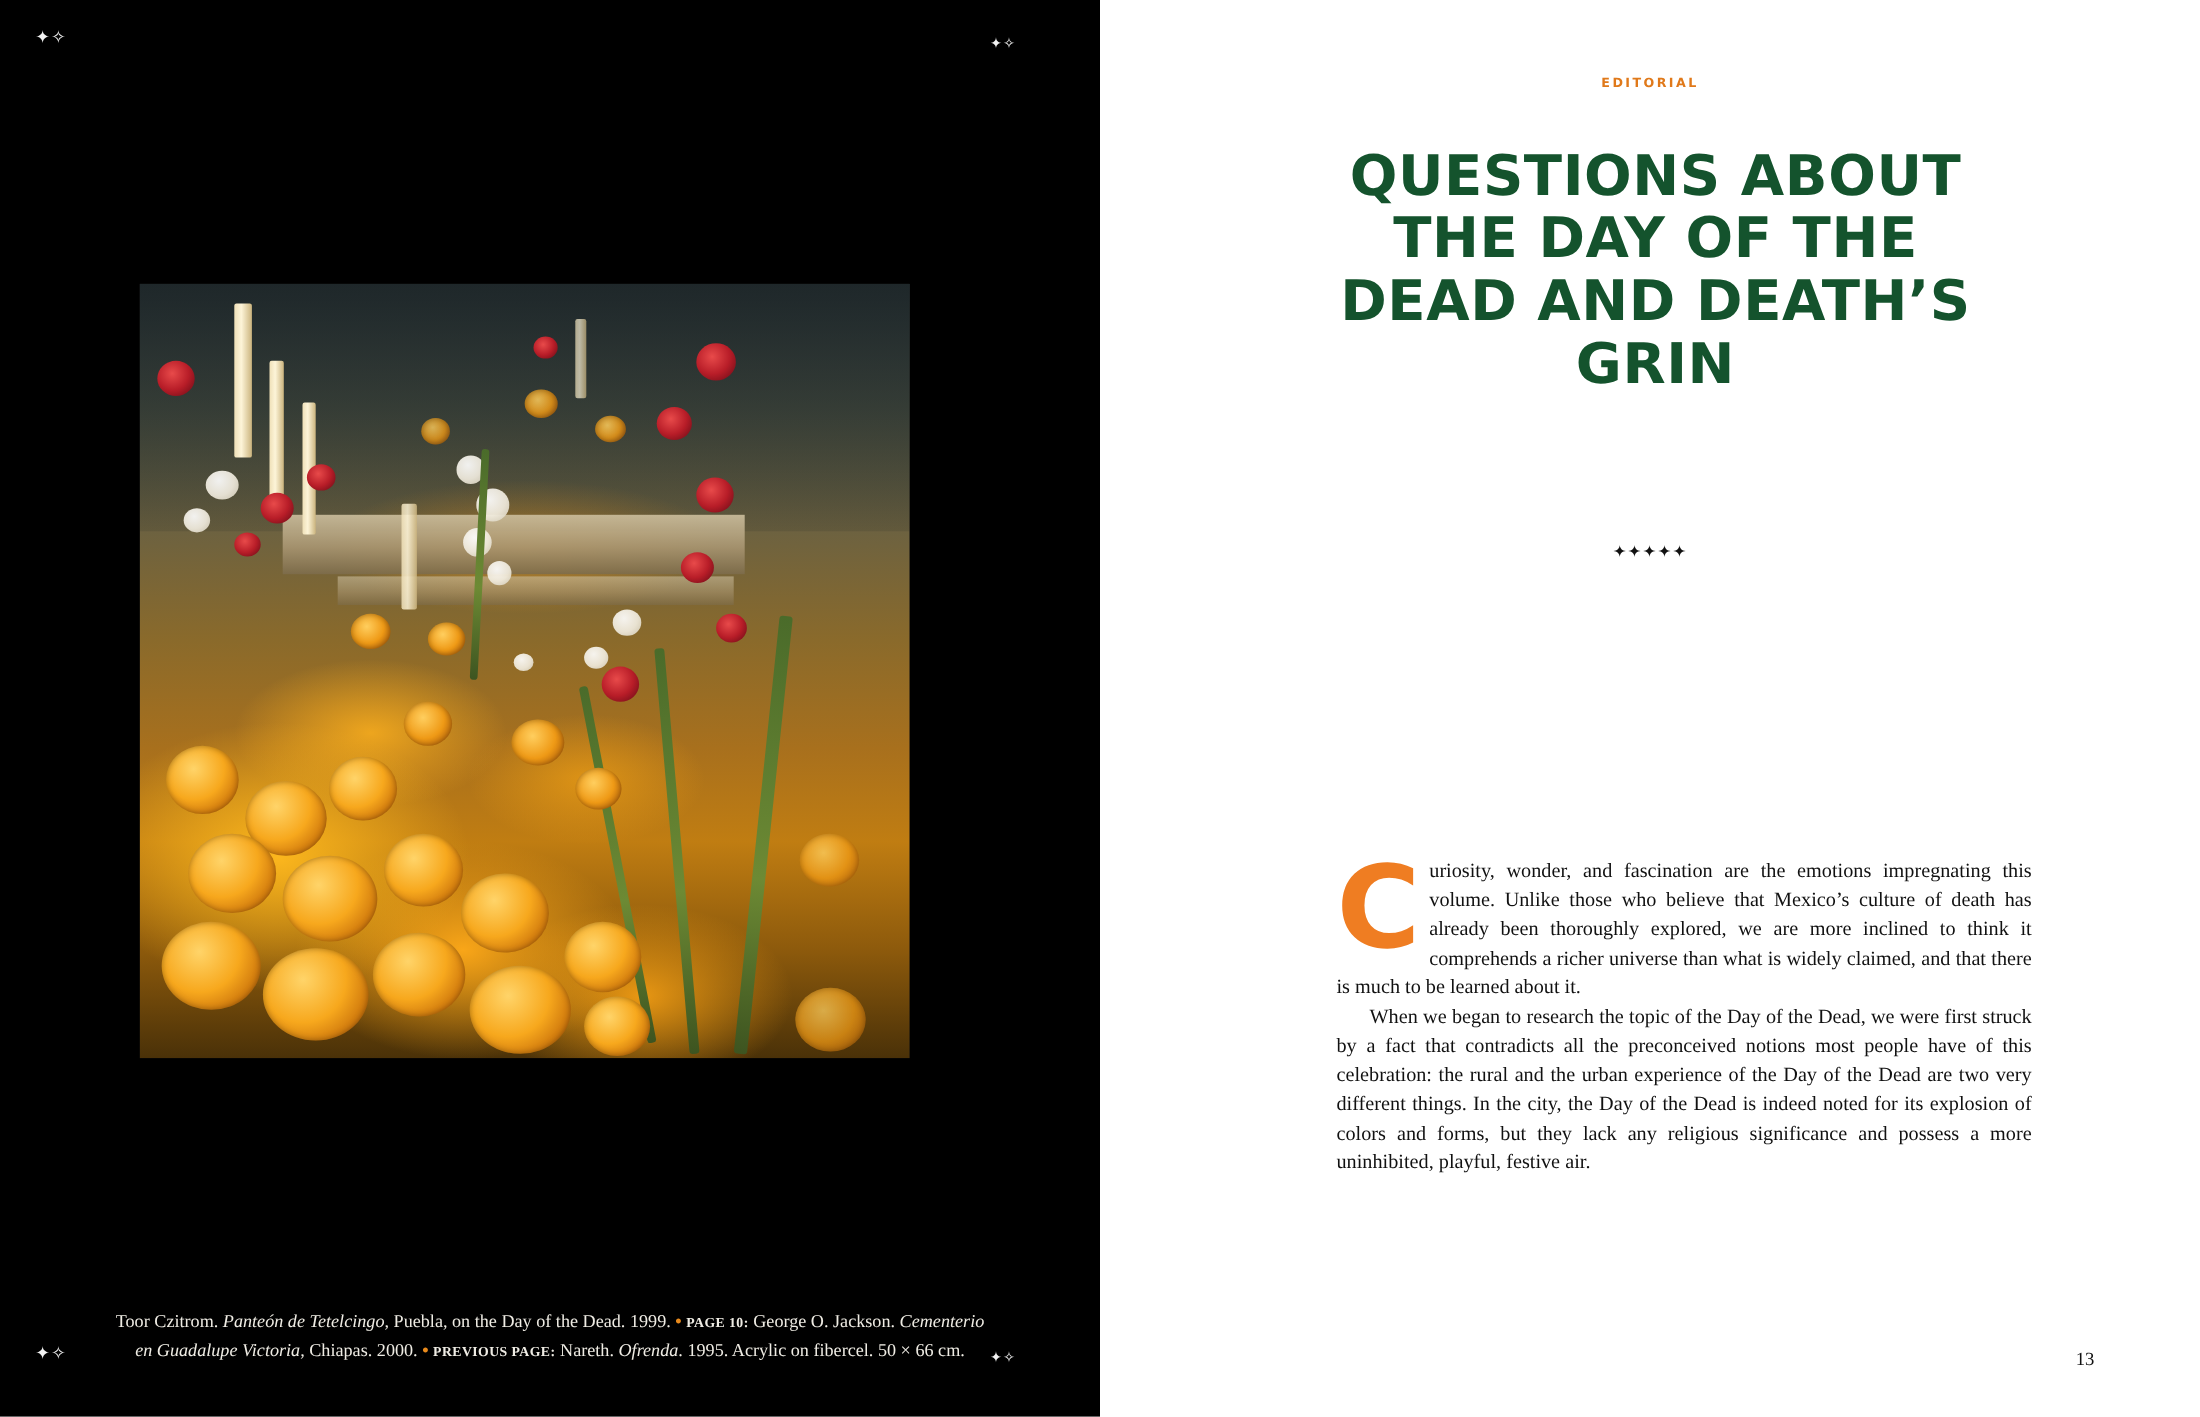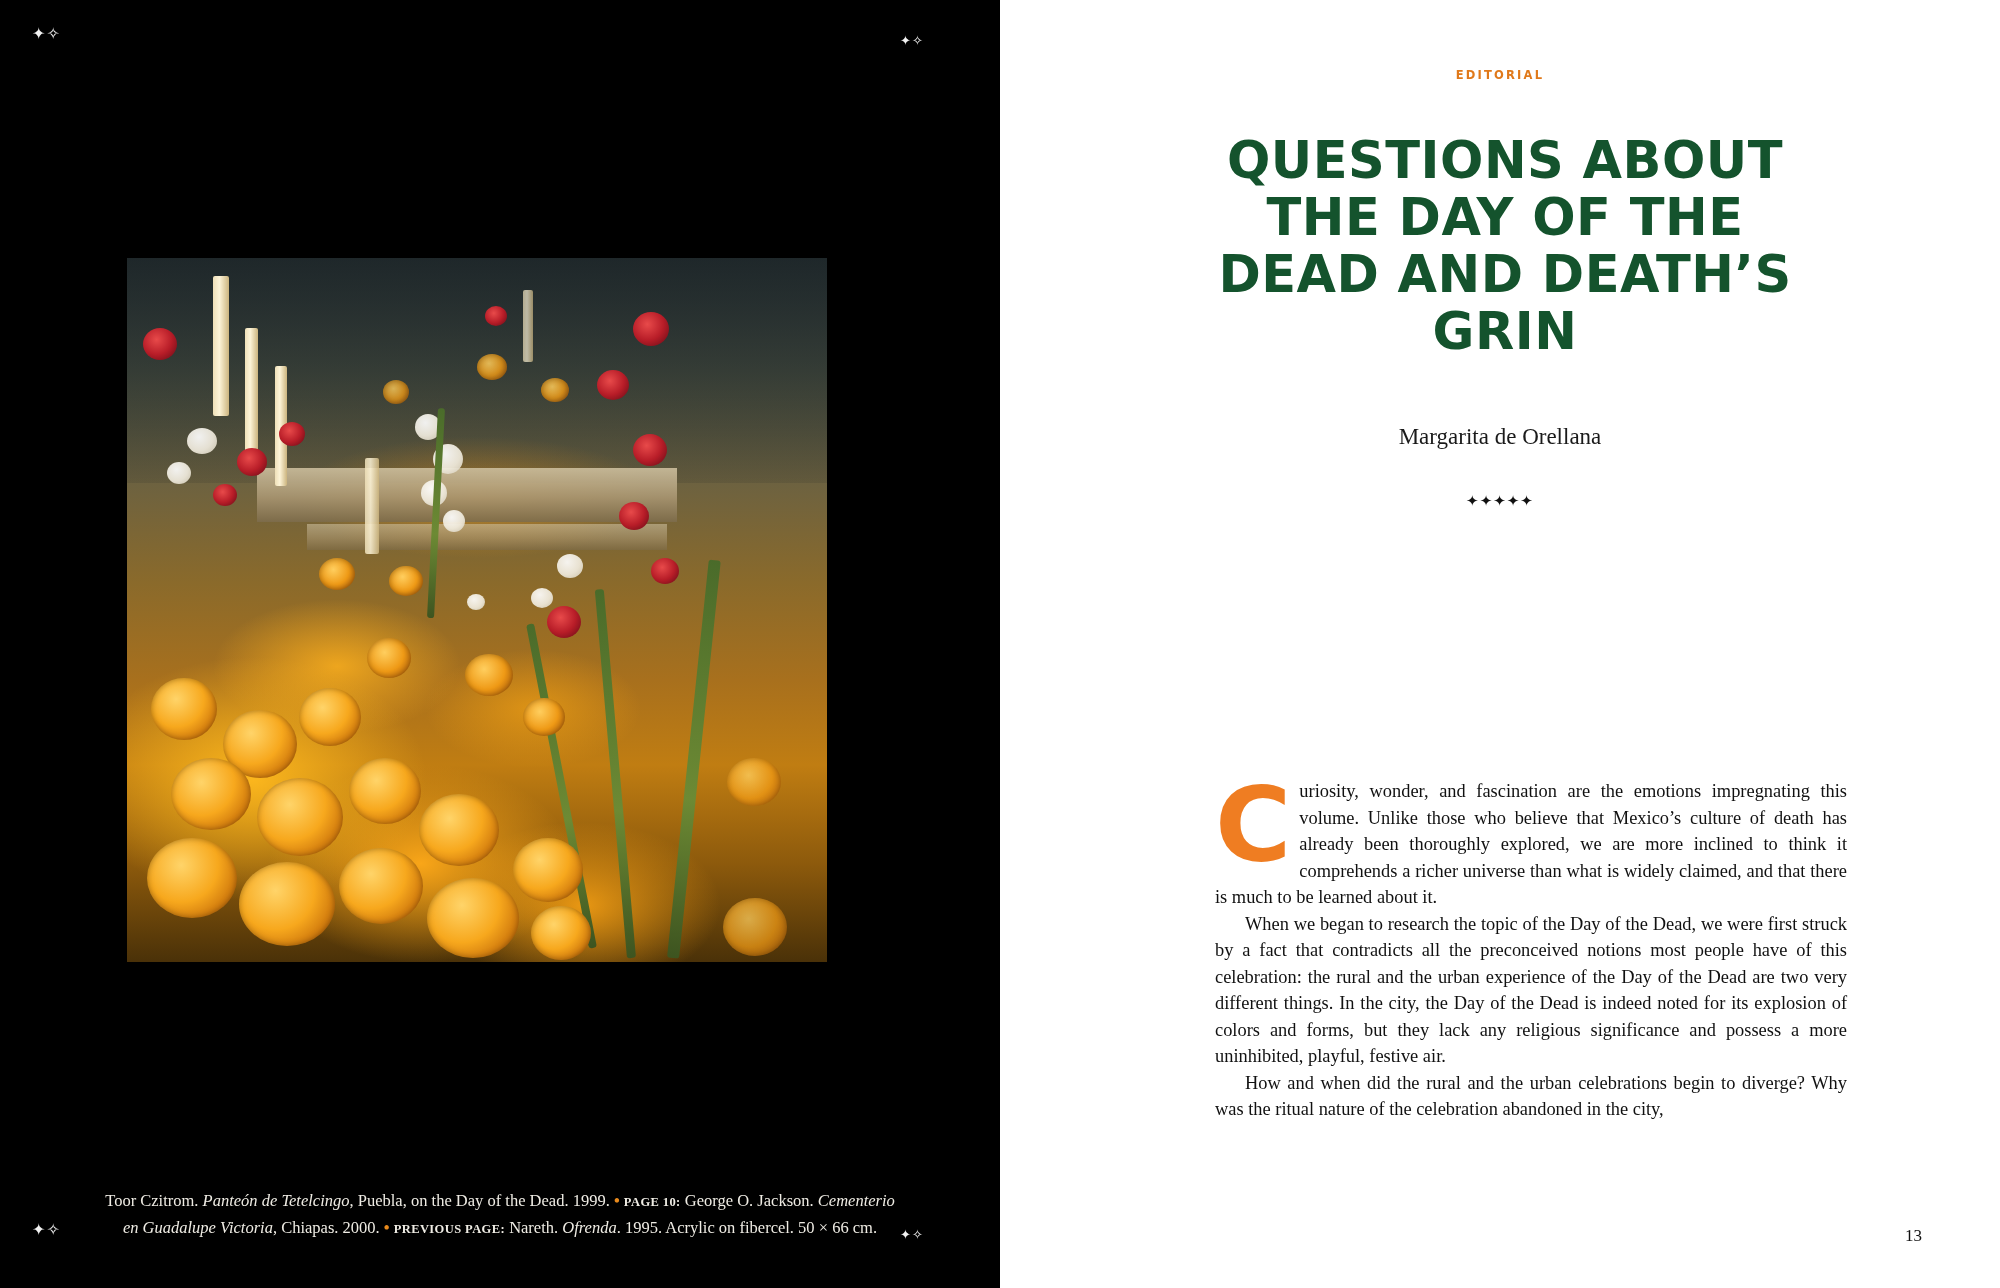--- a/index.html
+++ b/index.html
@@ -209,21 +209,21 @@
     float: left;
     font-family: "DejaVu Sans", sans-serif;
     font-weight: bold;
     font-size: 104px;
     line-height: 0.84;
     color: #ef7d22;
     margin: 4px 8px 0 0;
   }
   .folio {
     position: absolute;
-    right: 78px;
+    right: 96px;
     top: 1226px;
     font-size: 17px;
     color: #111;
   }
 </style>
 </head>
 <body>
 
 <div class="spread">
 
@@ -304,25 +304,23 @@
       <span class="dot">•</span>
       <span class="lbl">PAGE 10:</span><span> George O. Jackson. </span><i>Cementerio en Guadalupe Victoria</i><span>, Chiapas. 2000.</span>
       <span class="dot">•</span>
       <span class="lbl">PREVIOUS PAGE:</span><span> Nareth. </span><i>Ofrenda</i><span>. 1995. Acrylic on fibercel. 50 × 66 cm.</span>
     </div>
   </div>
 
   <div class="page-right">
     <div class="kicker">EDITORIAL</div>
     <h1 class="headline">QUESTIONS ABOUT THE DAY OF THE DEAD AND DEATH’S GRIN</h1>
-    <div class="byline">Margarita de Orellana</div>
     <div class="diamonds">✦✦✦✦✦</div>
 
     <div class="body-col">
       <p><span class="dropcap">C</span><span>uriosity, wonder, and fascination are the emotions impregnating this volume. Unlike those who believe that Mexico’s culture of death has already been thoroughly explored, we are more inclined to think it comprehends a richer universe than what is widely claimed, and that there is much to be learned about it.</span></p>
       <p>When we began to research the topic of the Day of the Dead, we were first struck by a fact that contradicts all the preconceived notions most people have of this celebration: the rural and the urban experience of the Day of the Dead are two very different things. In the city, the Day of the Dead is indeed noted for its explosion of colors and forms, but they lack any religious significance and possess a more uninhibited, playful, festive air.</p>
-      <p>How and when did the rural and the urban celebrations begin to diverge? Why was the ritual nature of the celebration abandoned in the city,</p>
     </div>
 
     <div class="folio">13</div>
   </div>
 
 </div>
 
 </body></html>

